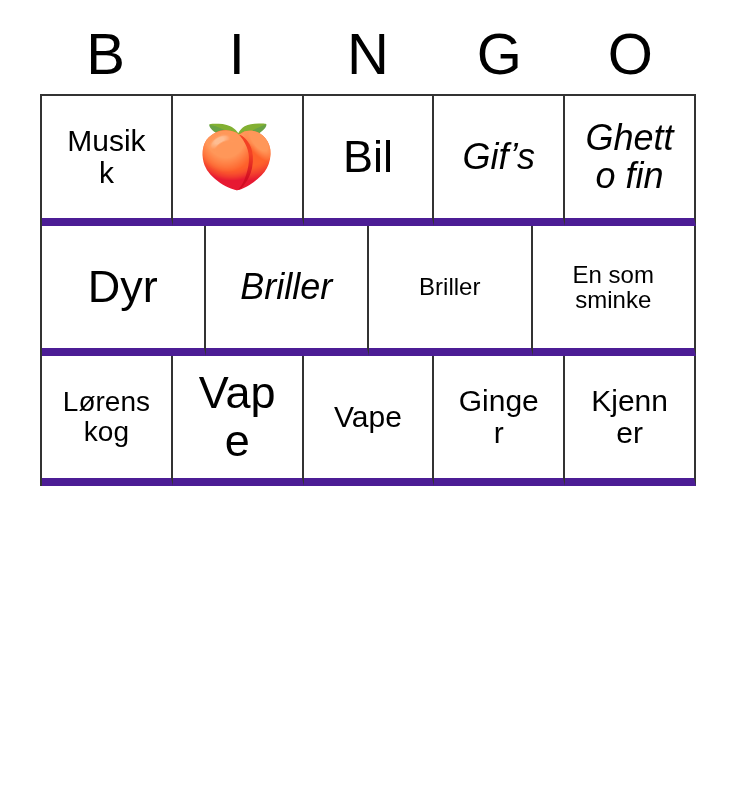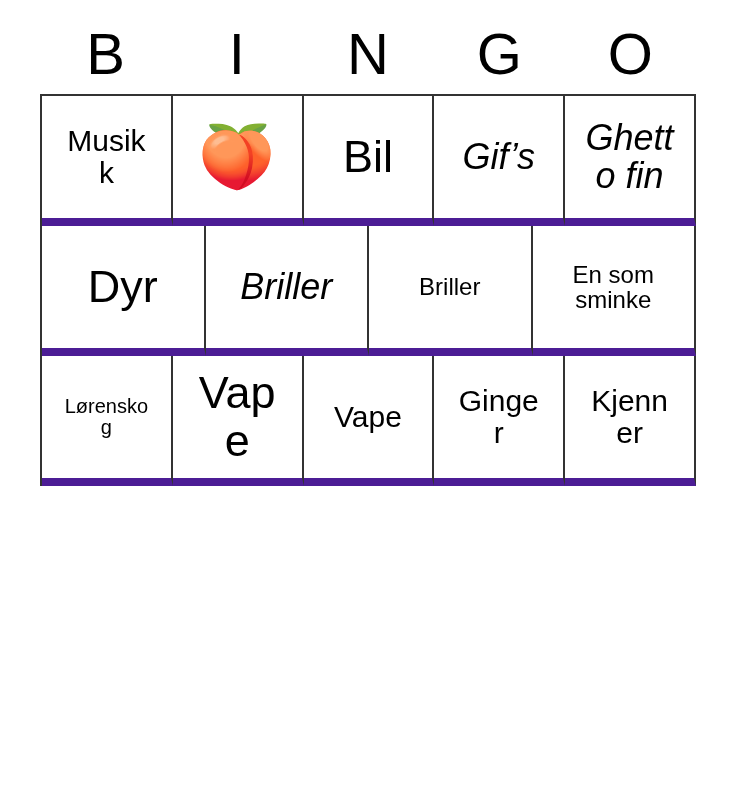--- a/index.html
+++ b/index.html
@@ -61,21 +61,21 @@
     display: block;
     width: 100%;
     line-height: 1.06;
     word-wrap: break-word;
   }
   
   .fs-xl span { font-size: 45px; }
   .fs-lg span { font-size: 36px; font-style: italic; }
   .fs-md span { font-size: 30px; }
   .fs-sm span { font-size: 24px; }
-  .fs-xs span { font-size: 20px; }
+  .fs-xs span { font-size: 28px; }
   .emoji span {
     font-size: 62px;
     line-height: 1;
   }
 </style>
 </head>
 <body>
 
 <div class="card">
 

